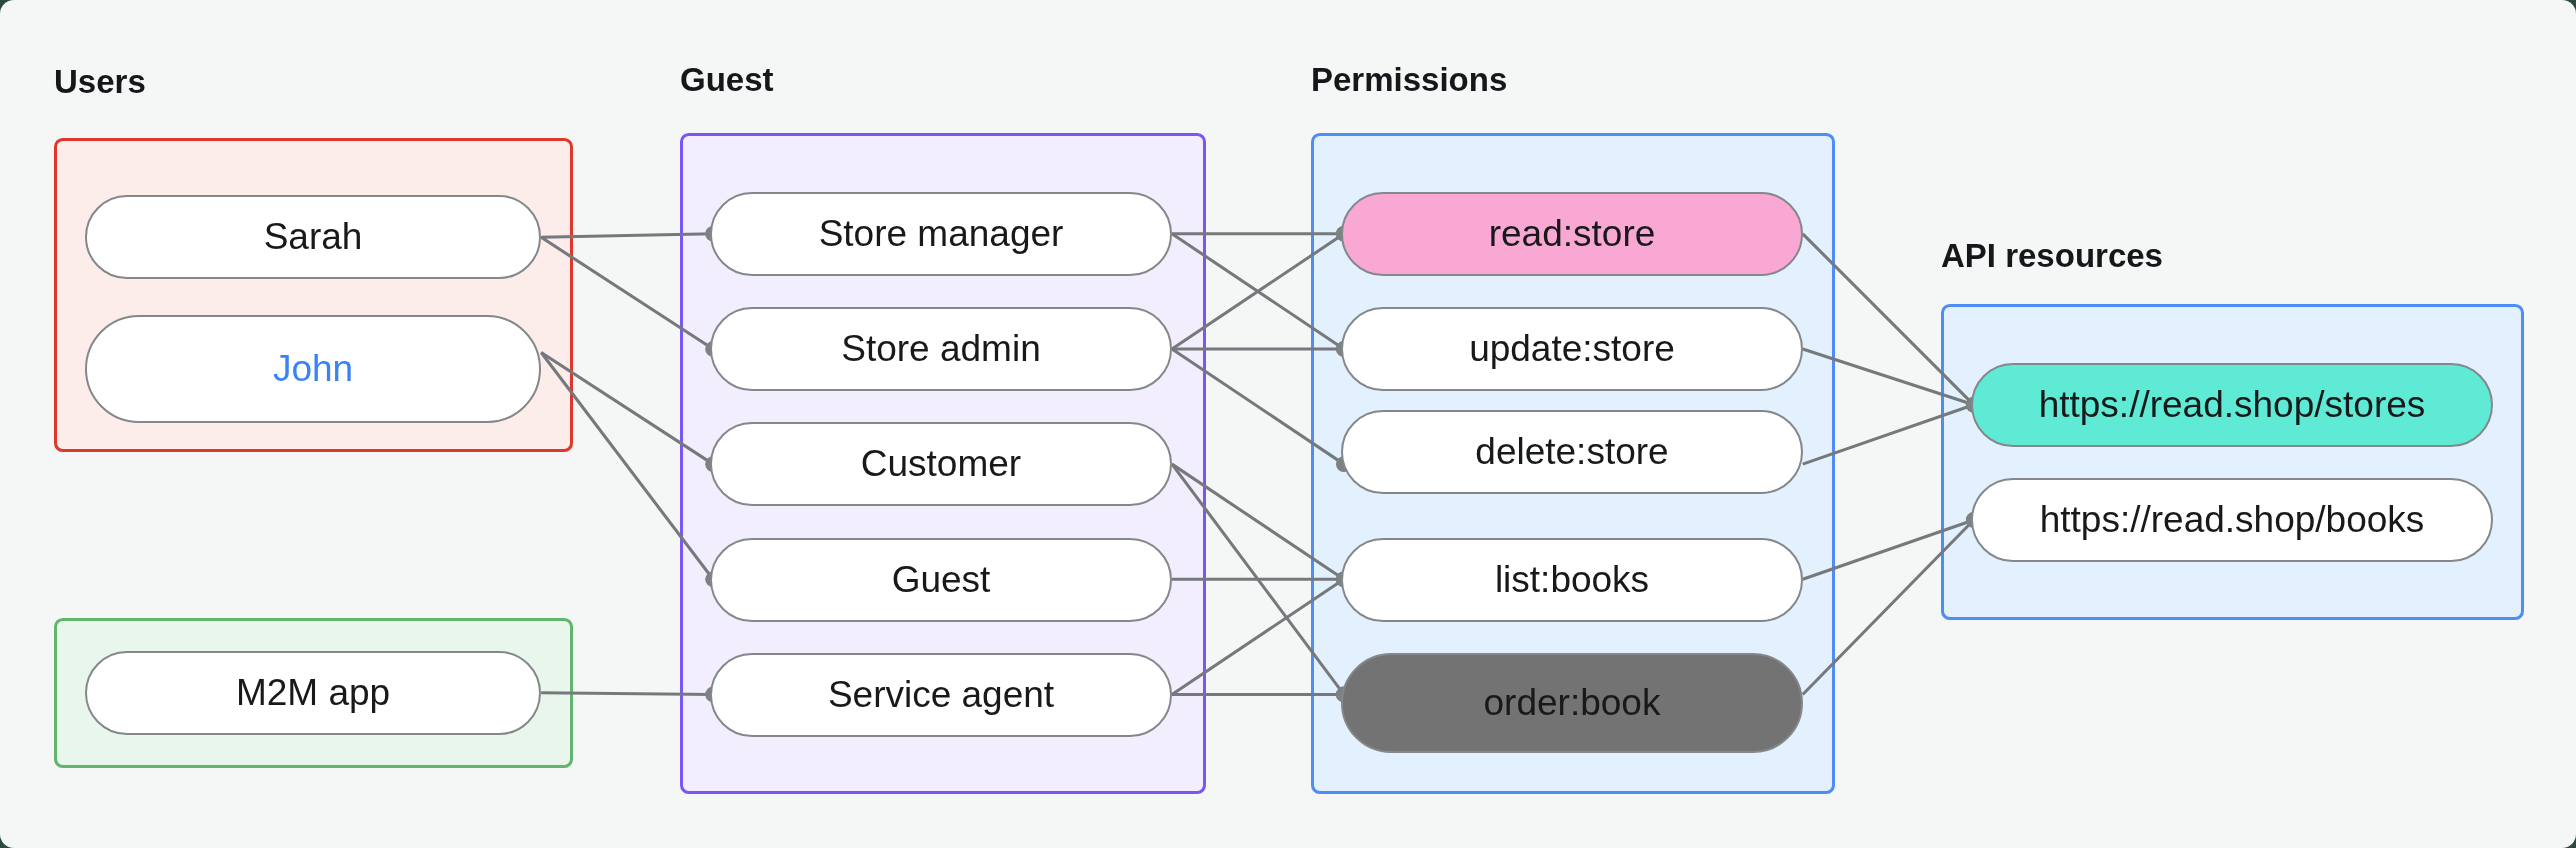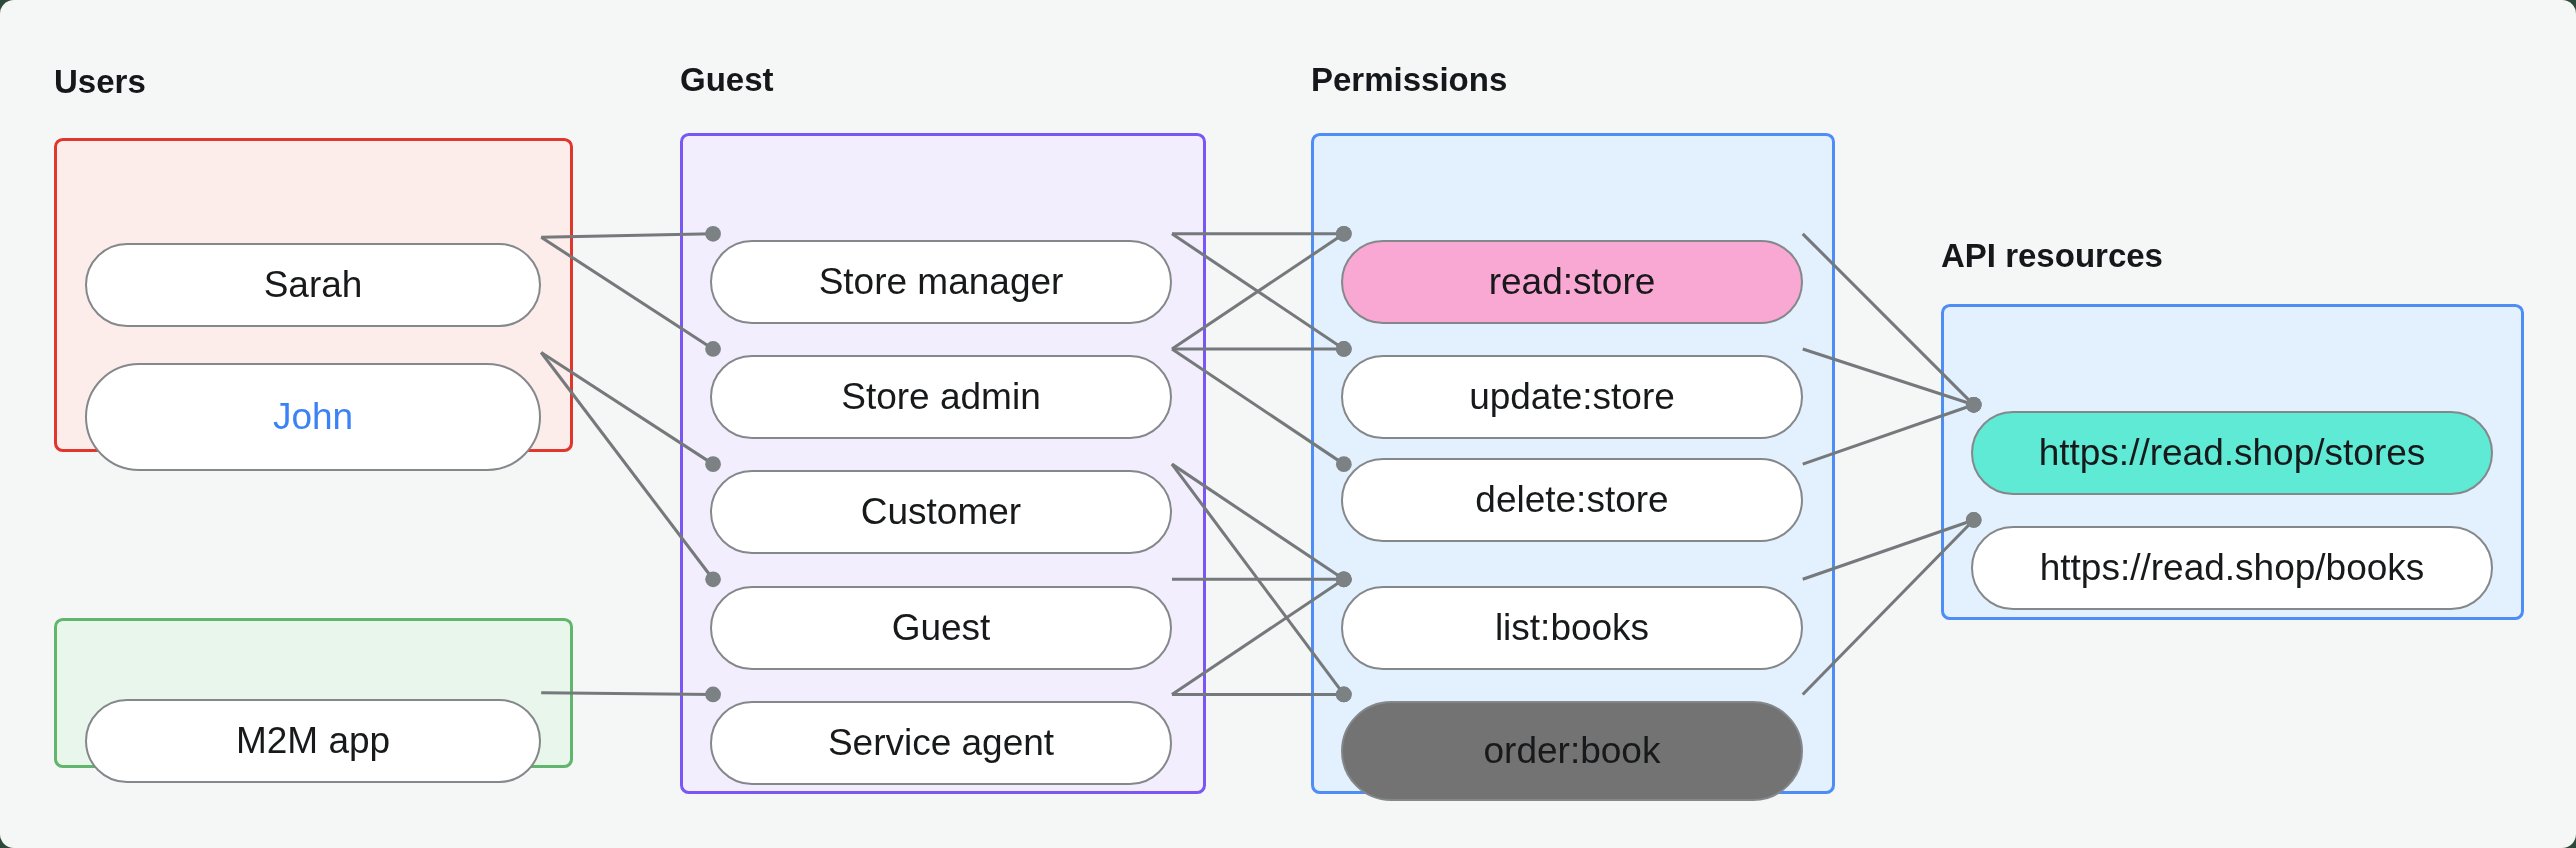--- a/index.html
+++ b/index.html
@@ -45,21 +45,20 @@
     background: #ffffff;
     border: 2.6px solid #84888b;
     border-radius: 56px;
     display: flex;
     align-items: center;
     justify-content: center;
     font-size: 37px;
     color: #17191a;
     white-space: nowrap;
     z-index: 4;
-    margin-top: 48px;
   }
 </style>
 </head>
 <body style="background: rgb(44, 74, 59);">
 
 <div class="canvas" style="background: rgb(245, 247, 246);">
     <div class="group-box" style="left: 54px; top: 138px; width: 519px; height: 314px; border-color: rgb(224, 54, 44); background: rgb(252, 236, 234);"></div>
     <div class="group-label" style="left: 54px; top: 63px;">Users</div>
     <div class="group-box" style="left: 54px; top: 618px; width: 519px; height: 150px; border-color: rgb(98, 181, 108); background: rgb(233, 246, 236);"></div>
     <div class="group-box" style="left: 680px; top: 133px; width: 526px; height: 661px; border-color: rgb(122, 87, 245); background: rgb(243, 238, 253);"></div>

